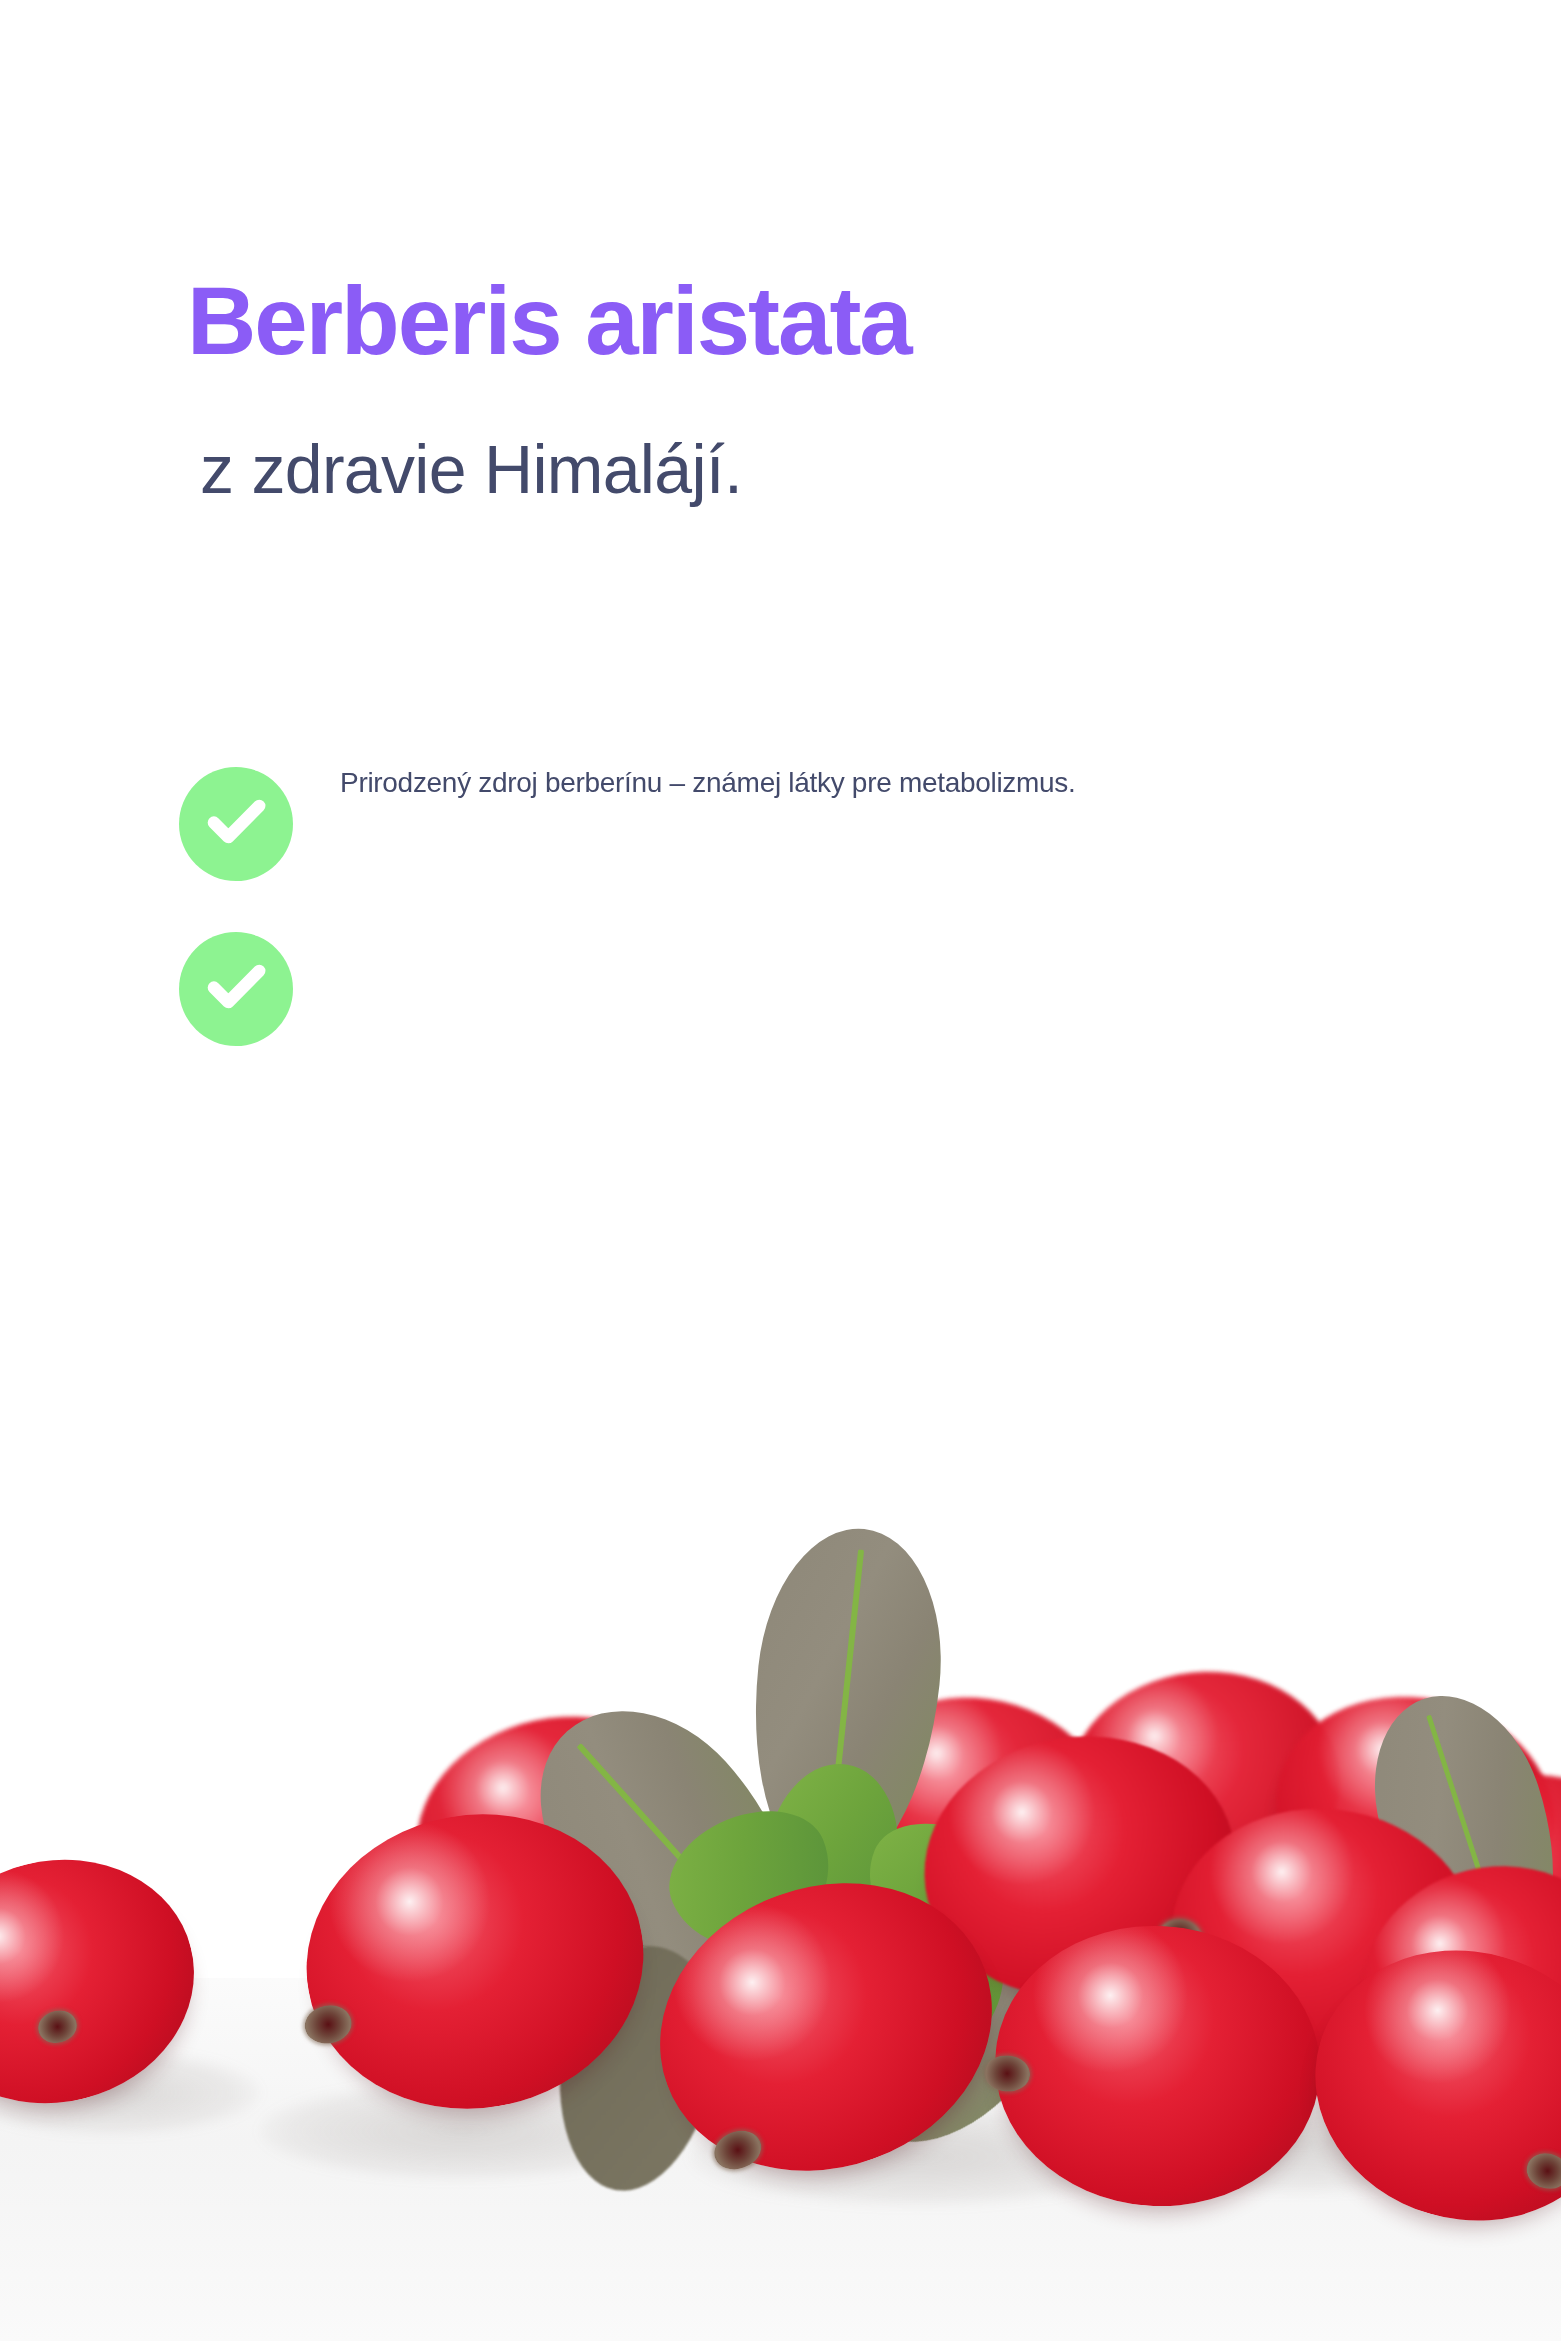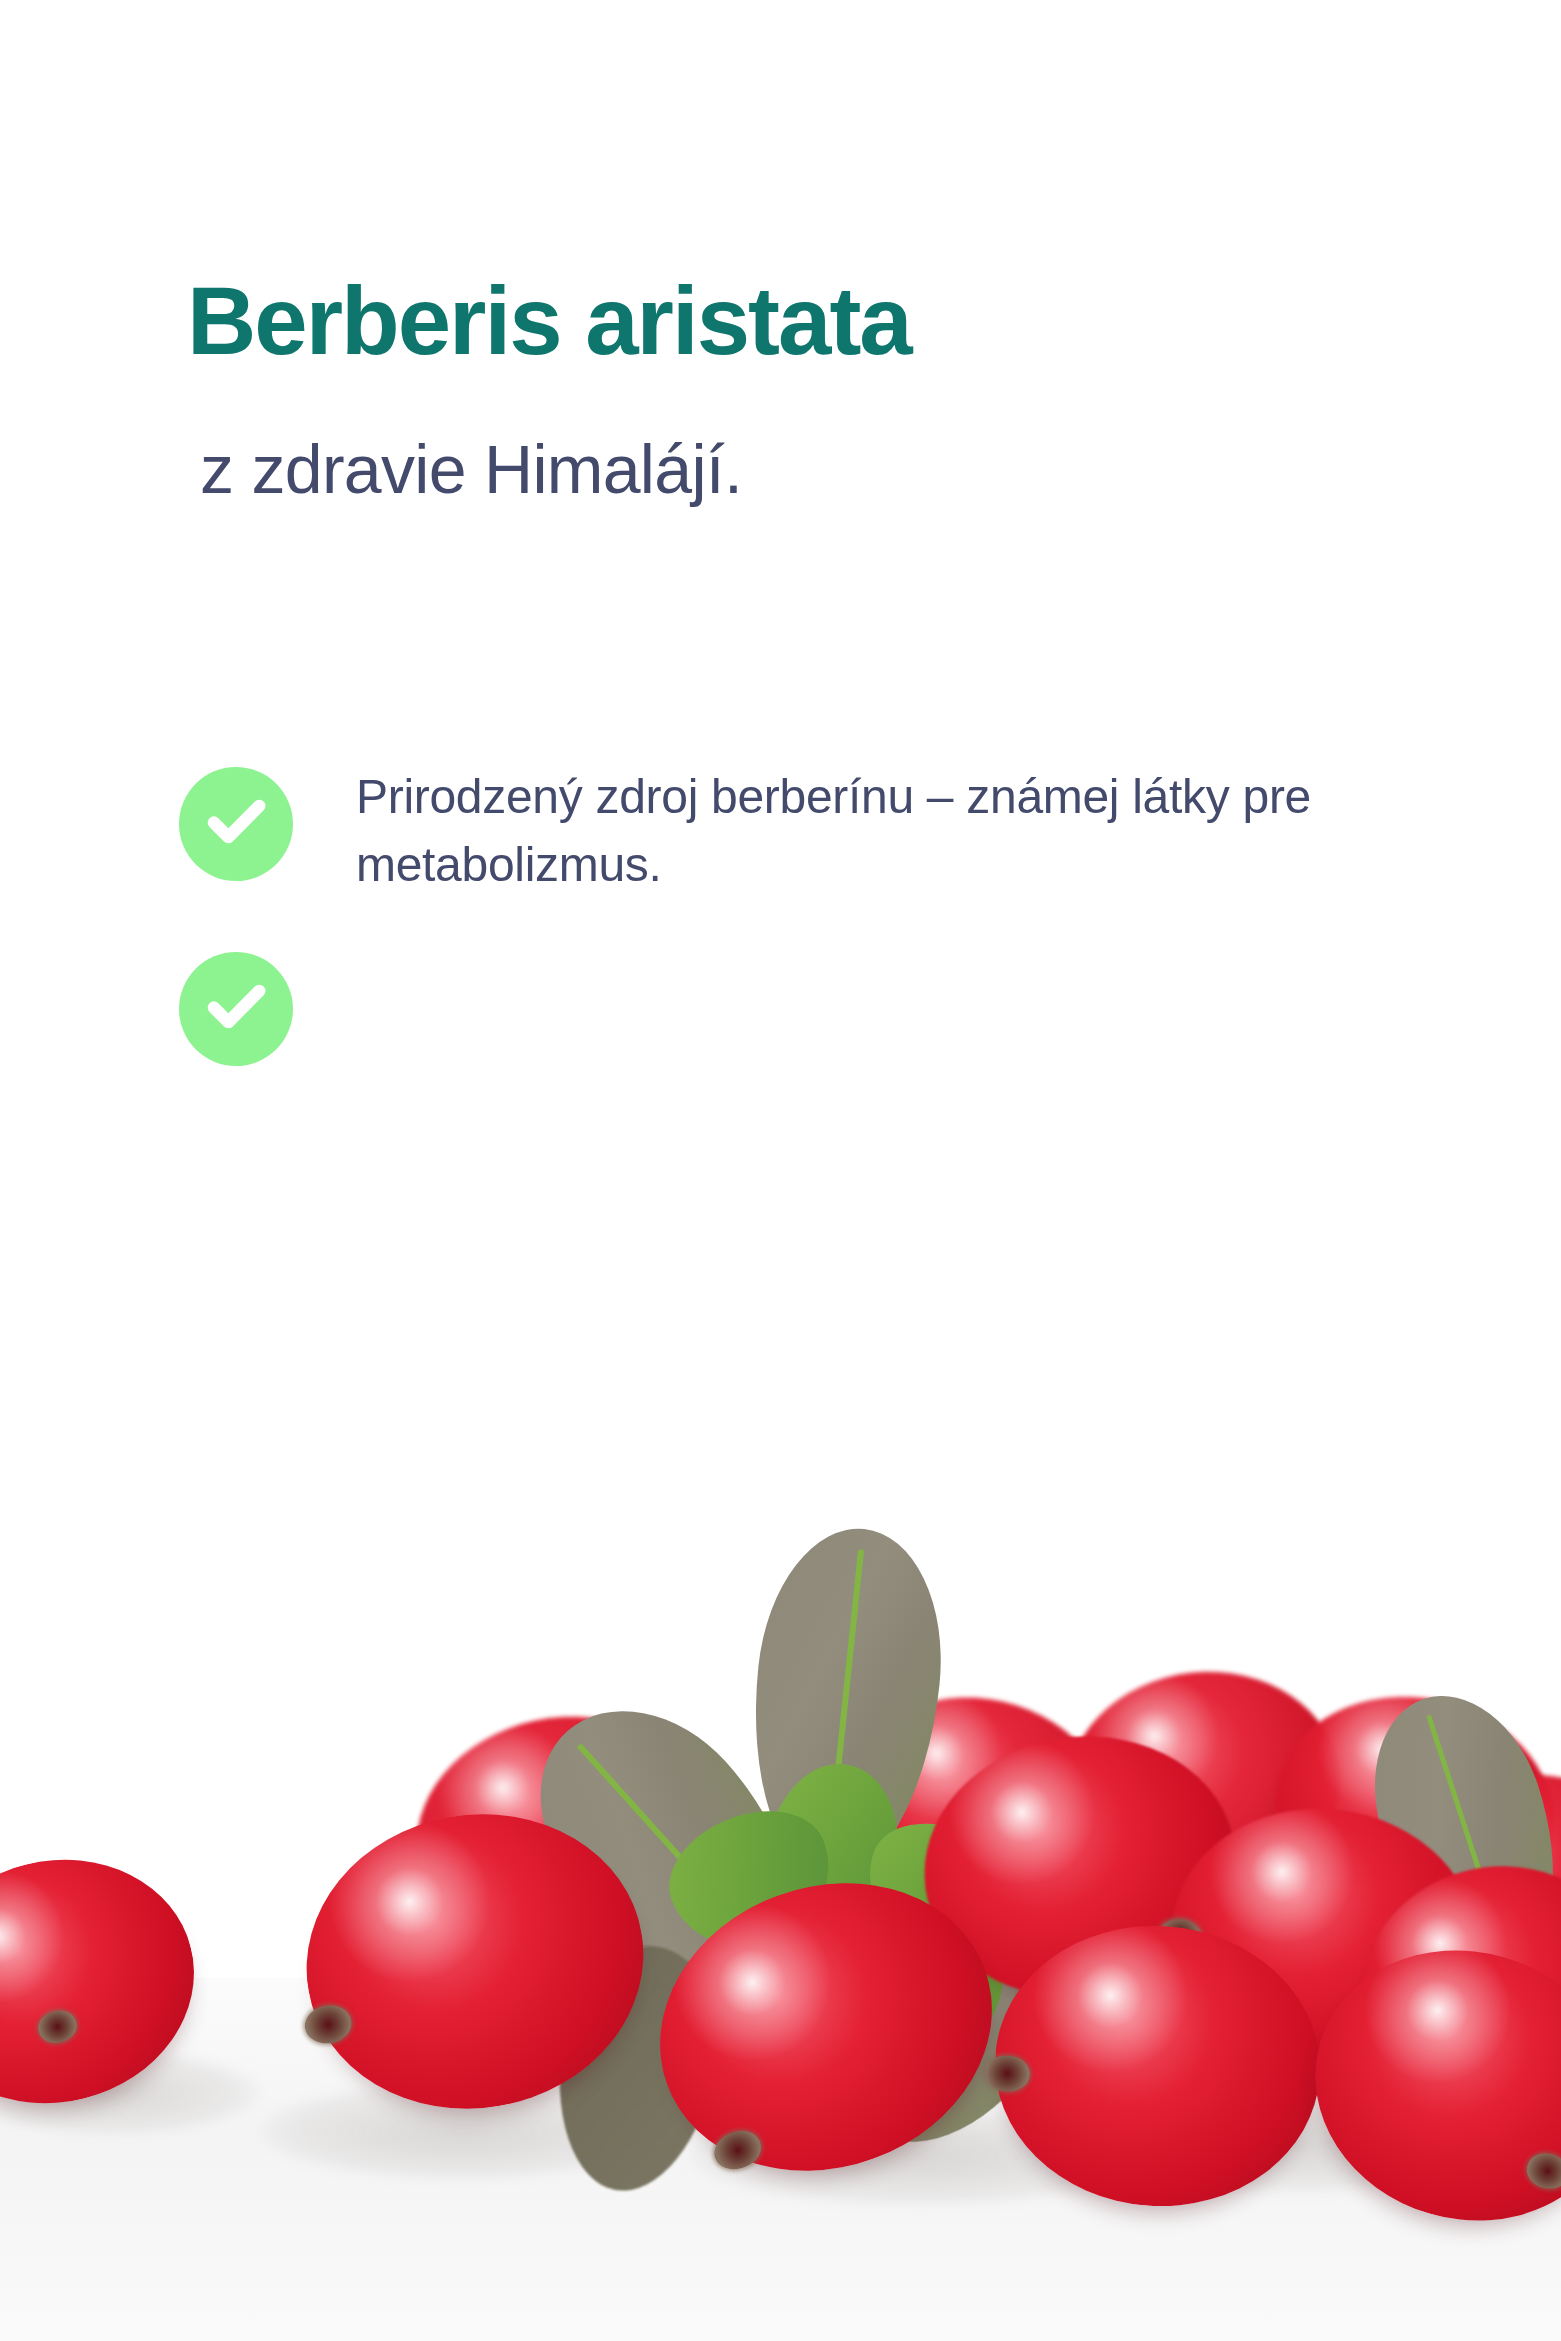--- a/index.html
+++ b/index.html
@@ -18,21 +18,21 @@
     width:1561px;
   }
 
   .page-title {
     position:absolute;
     left:187px;
     top:273px;
     font-size:96px;
     font-weight:bold;
     letter-spacing:-2px;
-    color:#0f766e;
+    color:#8b5cf6;
     line-height:1.0;
     white-space:nowrap;
   }
 
   .subtitle {
     position:absolute;
     left:200px;
     top:428px;
     font-size:68px;
     font-weight:normal;
@@ -66,22 +66,22 @@
     margin-top:11.7px;
   }
   .check-badge svg {
     position:absolute;
     left:50%; top:50%;
     transform:translate(-50%,-50%);
     width:68px; height:68px;
     display:block;
   }
   .benefit-text {
-    margin-left:63px;
-    font-size:48px;
+    margin-left:47px;
+    font-size:28px;
     line-height:1.43;
     color:#434A6B;
     letter-spacing:-0.3px;
     max-width:1060px;
     padding-top:7.8px;
   }
 
   
   .photo {
     position:absolute;

